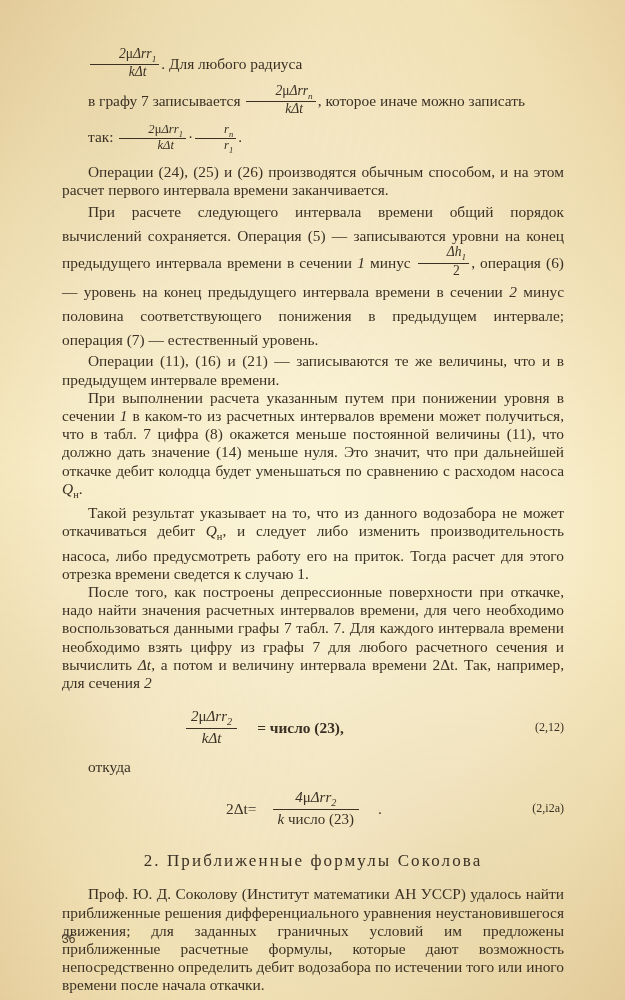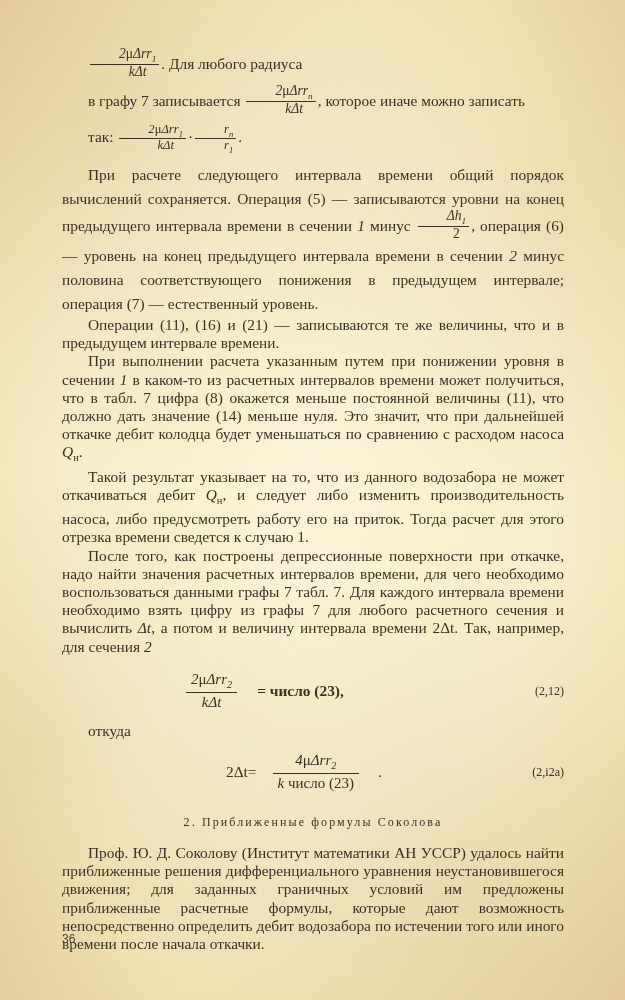--- a/index.html
+++ b/index.html
@@ -79,21 +79,21 @@
     font-size:12px;font-style:normal;color:#3a3124;
   }
   .dfrac{
     display:inline-block;text-align:center;font-style:italic;
     line-height:1.12;margin:0 16px;vertical-align:middle;
   }
   .dfrac .num{display:block;padding:0 5px 1px;white-space:nowrap;font-size:15px;}
   .dfrac .den{display:block;padding:1px 5px 0;border-top:1.2px solid #3a3124;white-space:nowrap;font-size:15px;}
   .heading{
     text-align:center;
-    font-size:12px;
+    font-size:17px;
     letter-spacing:2.1px;
     color:#3a3124;
     margin:0;
     font-style:normal;
   }
   .pageno{
     position:absolute;left:62px;top:932px;
     font-size:12px;color:#4a4031;font-family:"Liberation Sans",sans-serif;
     z-index:3;
   }
@@ -131,20 +131,21 @@
           <span class="den"><i>k</i>Δ<i>t</i></span>
         </span><span>·</span><span class="frac sm">
           <span class="num"><i>r</i><sub>n</sub></span>
           <span class="den"><i>r</i><sub>1</sub></span>
         </span><span class="run">.</span>
       </p>
     </div>
 
     <div class="sp6"></div>
 
+    <p class="para">Операции (24), (25) и (26) производятся обычным способом, и на этом расчет первого интервала времени заканчивается.</p>
 
     <div>
       <p class="para" style="line-height:24px;">
         <span class="run">При расчете следующего интервала времени общий порядок вычислений сохраняется. Операция (5) — записываются уровни на конец предыдущего интервала времени в сечении</span>
         <span class="ital">1</span>
         <span class="run">минус</span>
         <span class="frac">
           <span class="num">Δ<i>h</i><sub>1</sub></span>
           <span class="den"><span class="upr">2</span></span>
         </span><span class="run">, операция (6) — уровень на конец предыдущего интервала времени в сечении</span>

